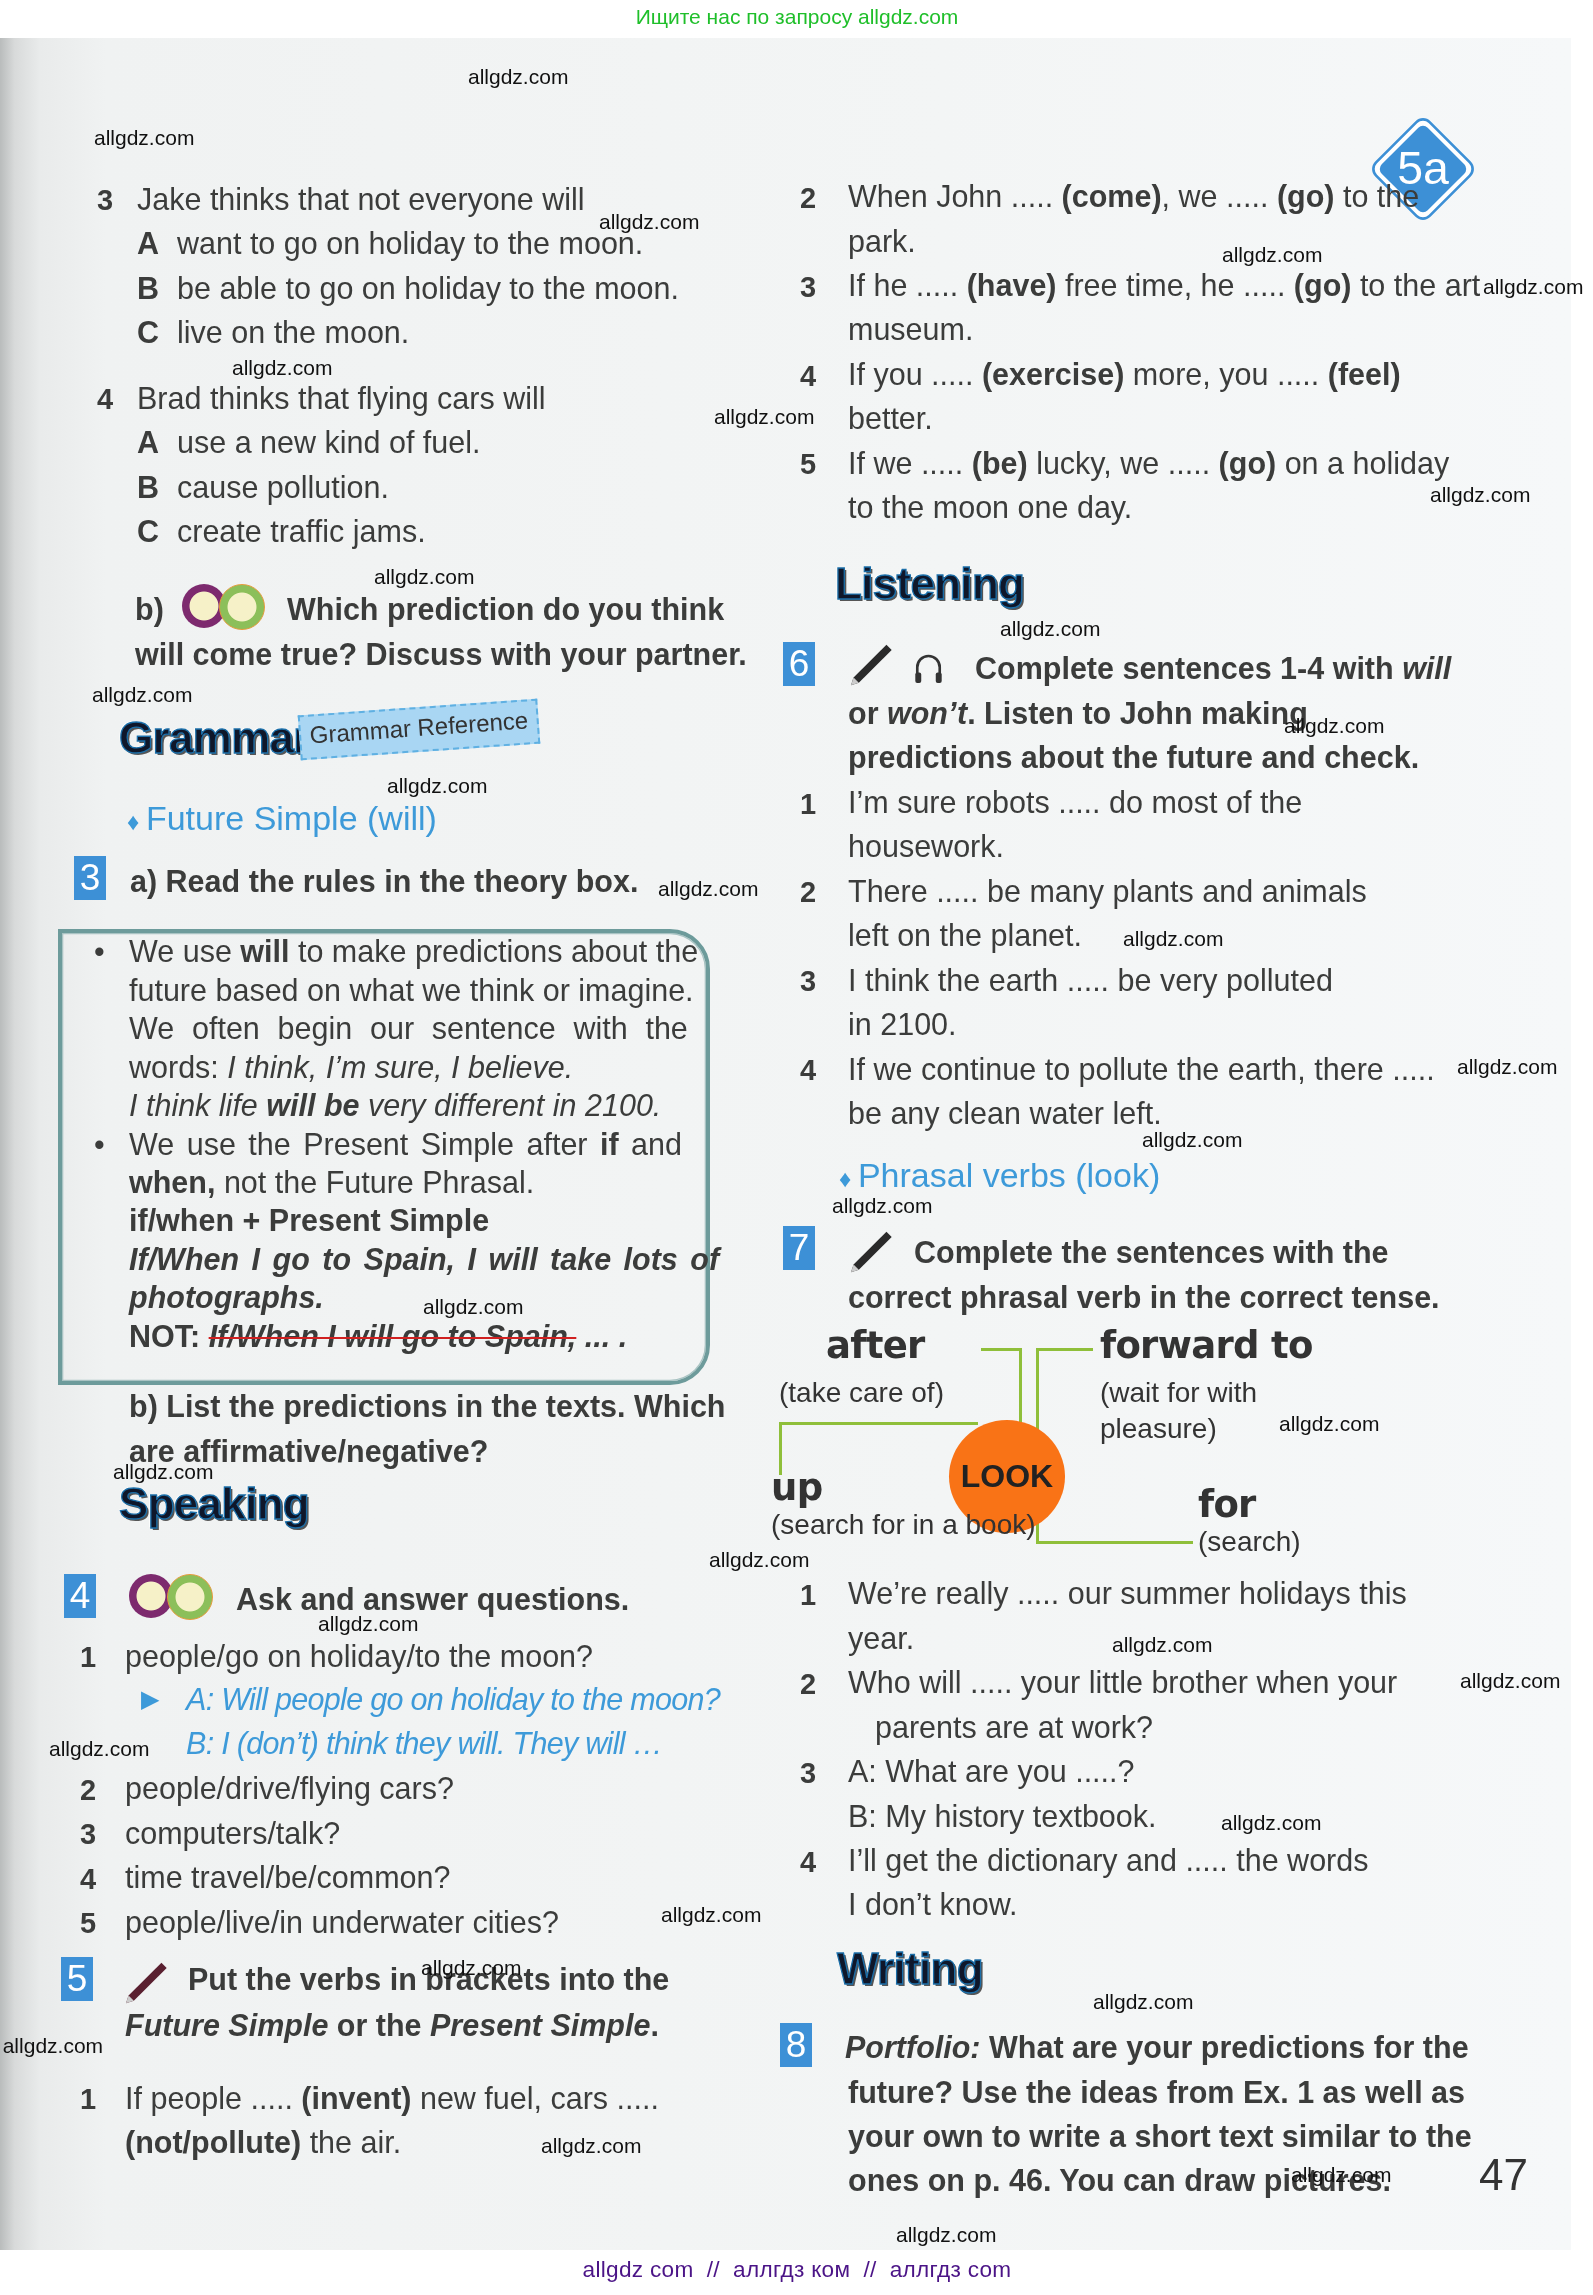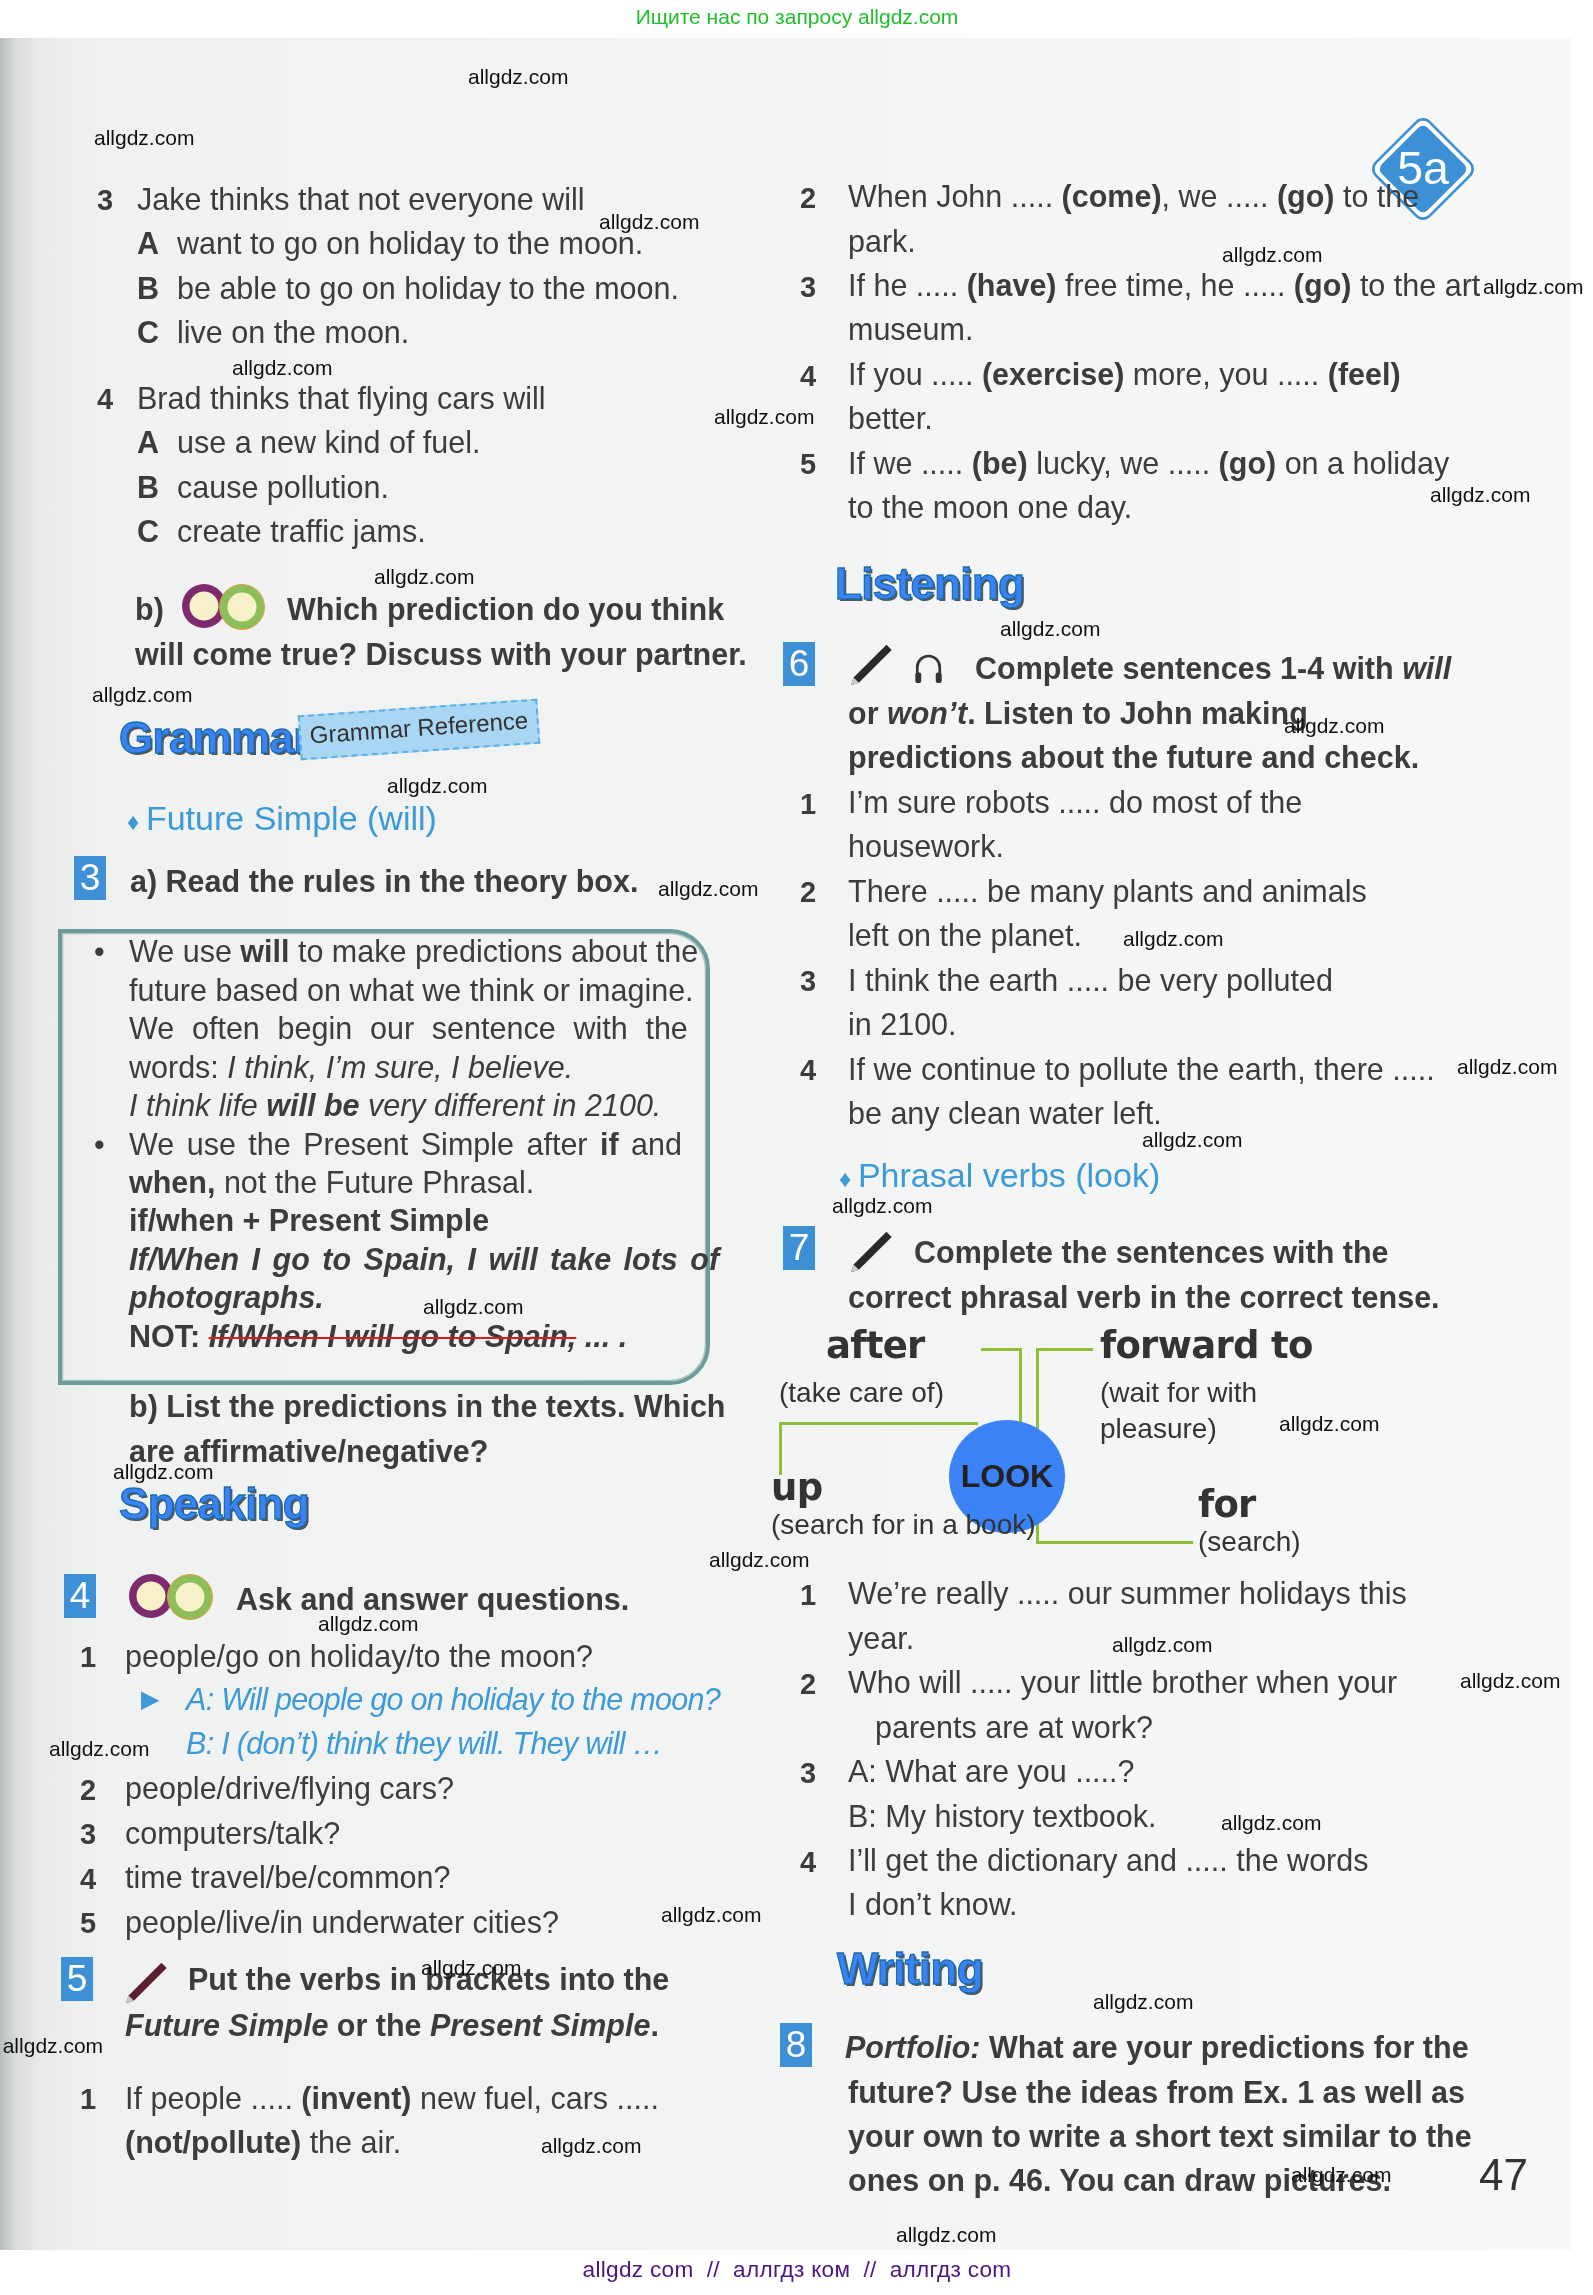--- a/index.html
+++ b/index.html
@@ -11,34 +11,34 @@
           background:linear-gradient(90deg,#b9bcbc 0px,#d8dada 14.6px,#e9ebeb 40px,#f0f2f2 106px,#f3f5f5 60%,#f6f8f9 100%); }
   .page-right-strip { position:absolute; left:1571px; top:38px; width:22.6px; height:2212px; background:#fff; }
   .bottombar { position:absolute; left:0; top:2250px; width:1594px; height:45px; background:#fff; text-align:center; }
   .bottombar span { color:#4b1487; font-size:22.6px; line-height:40px; letter-spacing:0.3px; }
   .wm { position:absolute; font-size:21px; color:#111; font-family:"Liberation Sans", sans-serif; white-space:nowrap; }
   .line { position:absolute; font-size:30.5px; white-space:nowrap; color:#3b3c3b; }
   .num { position:absolute; font-size:29px; font-weight:bold; color:#3b3c3b; }
   .b { font-weight:bold; }
   .i { font-style:italic; }
   .blue { color:#3d9ad9; }
-  .section-title { position:absolute; font-size:44px; font-weight:bold; color:#3b82f6;
+  .section-title { position:absolute; font-size:44px; font-weight:bold; color:#0f172a;
       -webkit-text-stroke:1.3px #1b6ea8; text-shadow:2px 2px 0 #555, -1.3px -1.3px 0 #fff; letter-spacing:-0.7px; }
   .subhead { position:absolute; font-size:34px; color:#3d9ad9; white-space:nowrap; }
   .exbox { position:absolute; width:32px; height:44px; background:#3d90d6; color:#fff; font-size:37px;
            text-align:center; line-height:44px; font-weight:normal; }
   .theory { position:absolute; left:58px; top:929px; width:644px; height:448px; border:4.6px solid #6d9b9b;
             border-radius:0 40px 40px 0; box-shadow:inset 0 0 0 1.3px #a9c3c3; }
   .badge { position:absolute; left:1360px; top:106px; width:126px; height:126px; }
   .gref { position:absolute; left:299px; top:707px; width:236px; height:41px; background:#a9d6f3;
           border:2px dashed #5fb0e2; transform:rotate(-4deg); font-size:24px; color:#333; text-align:center; line-height:38px; }
   .strike { text-decoration:line-through; text-decoration-color:#d02020; text-decoration-thickness:2px;text-align:center; }
   .smiley { position:absolute; width:44px; height:44px; border-radius:50%; }
   .look-circle { position:absolute; left:949px; top:1420px; width:116px; height:113px; border-radius:50%;
-          background:#3b82f6; font-size:32px; font-weight:bold; color:#222; text-align:center; line-height:113px; }
+          background:#f97316; font-size:32px; font-weight:bold; color:#222; text-align:center; line-height:113px; }
   .gline { position:absolute; background:#8fbf3a; }
   .pv-word { position:absolute; font-size:37px; font-weight:bold; color:#333; font-family:"DejaVu Sans", sans-serif; letter-spacing:-0.7px; }
   .pv-def { position:absolute; font-size:28px; color:#333; }
   .pagenum { position:absolute; left:1479px; top:2150px; font-size:44px; color:#333; }
 </style>
 </head>
 <body>
 
 <div class="topbar"><span>Ищите нас по запросу allgdz.com</span></div>
 <div class="page"></div>

